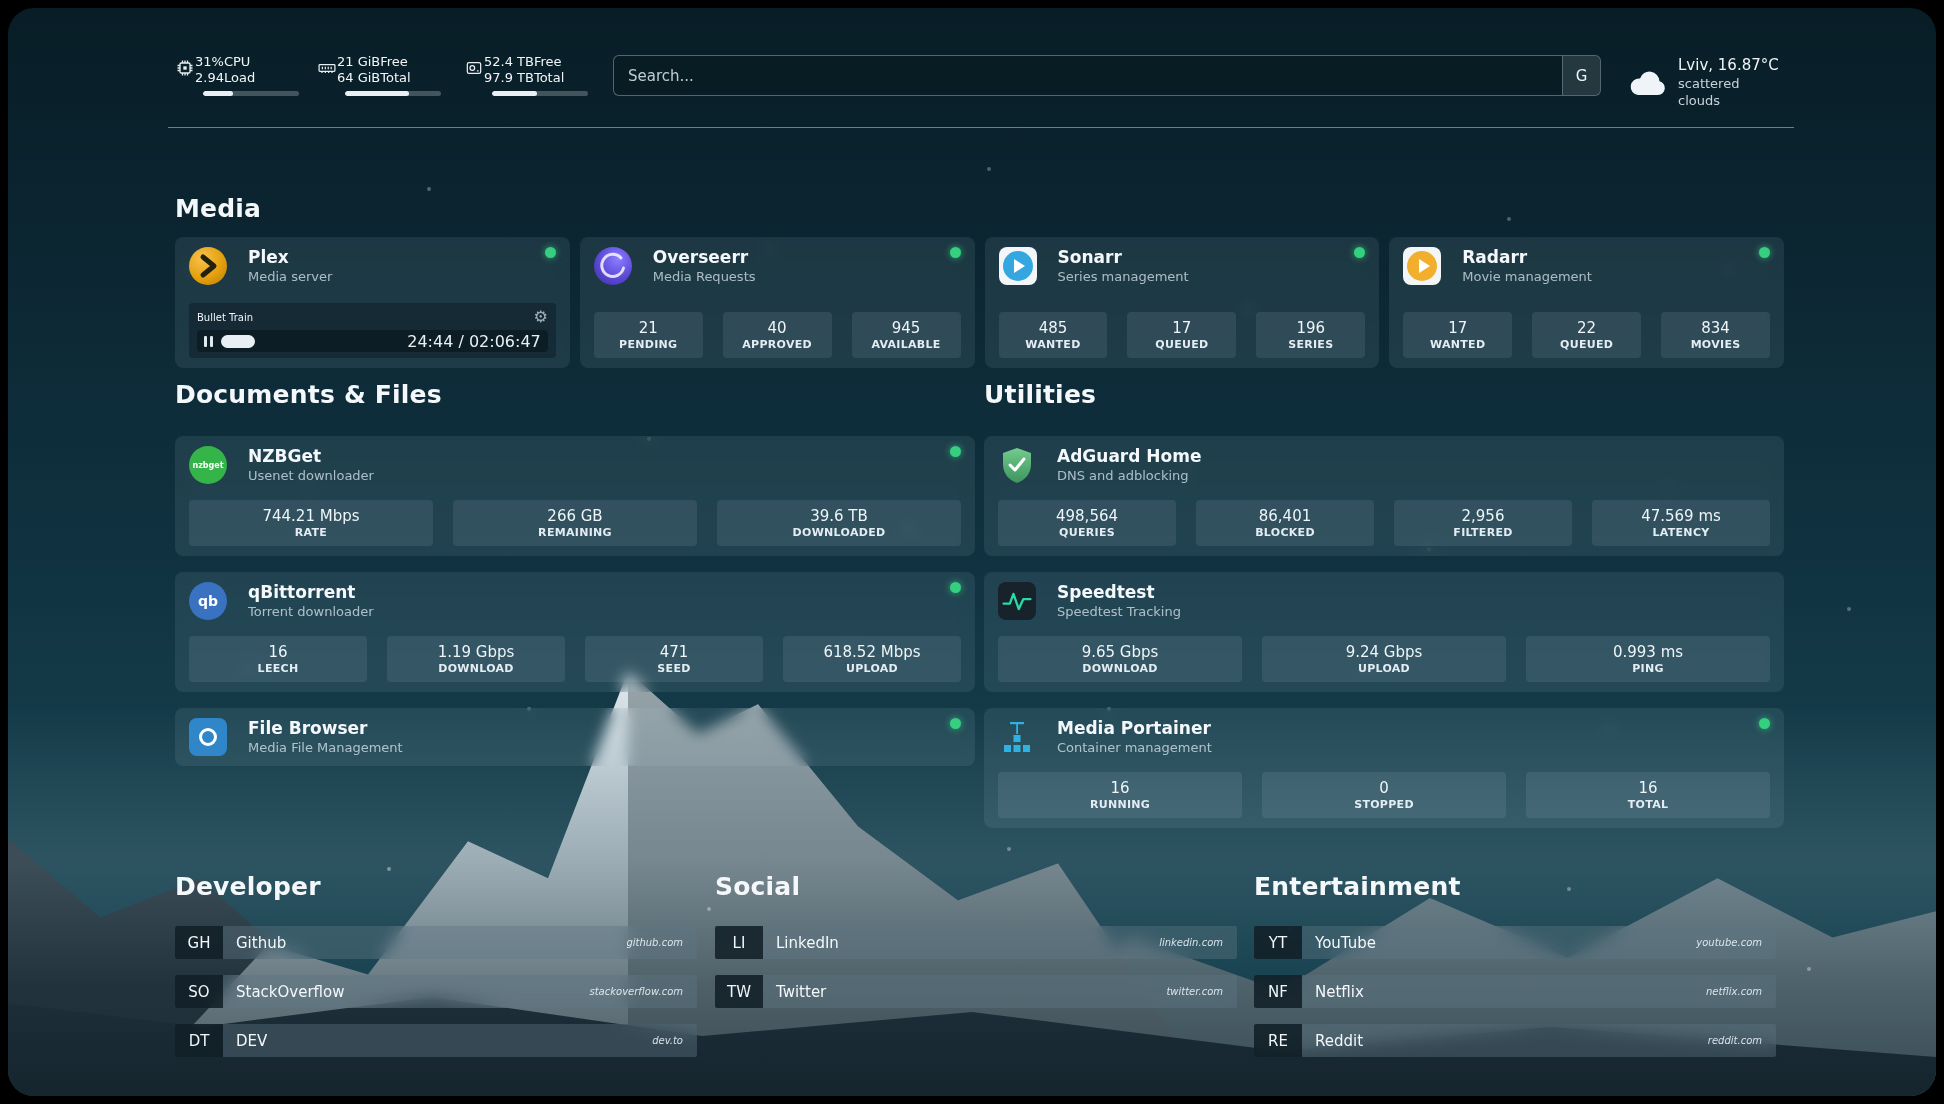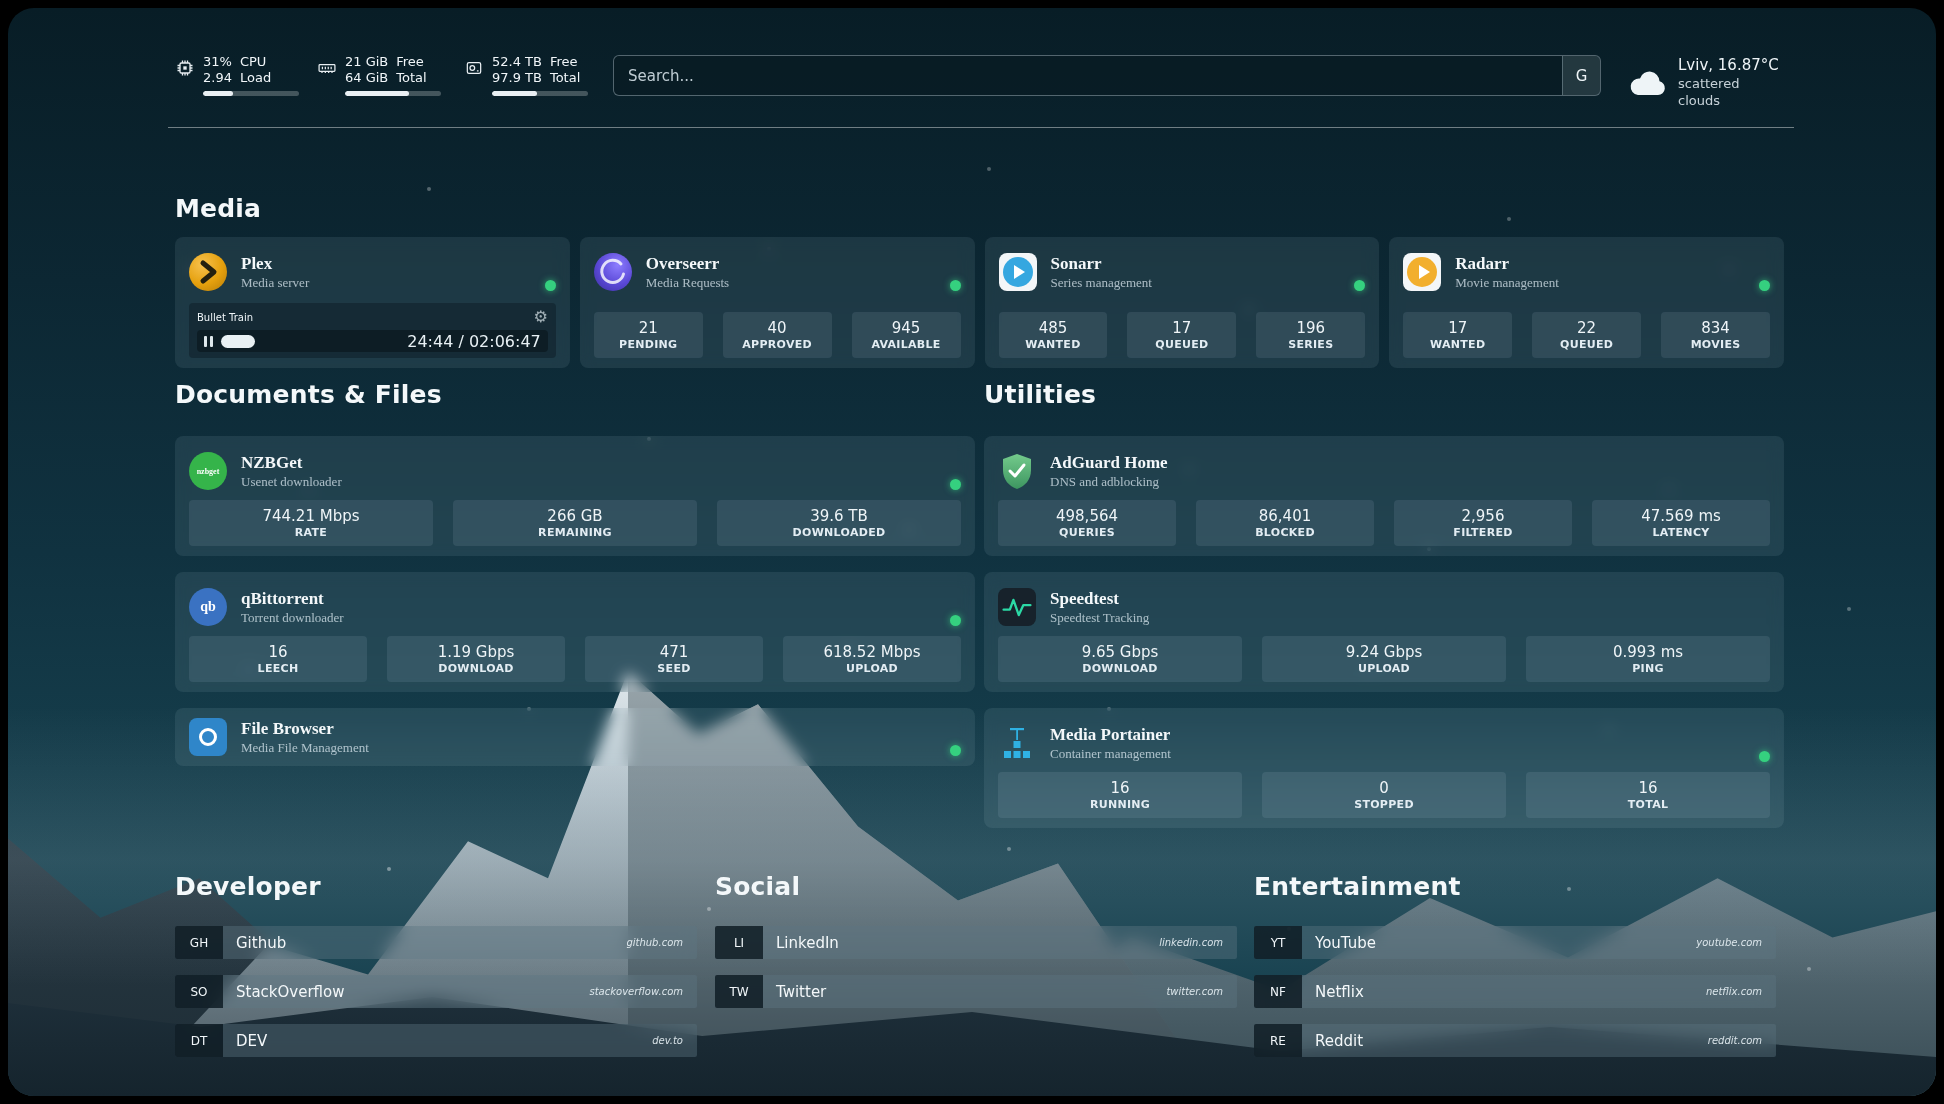--- a/index.html
+++ b/index.html
@@ -41,21 +41,21 @@
       520px 700px 0 1px rgba(255,255,255,.30), 840px 640px 0 1px rgba(255,255,255,.32),
       1100px 700px 0 1px rgba(255,255,255,.28), 1360px 660px 0 1px rgba(255,255,255,.32),
       1600px 720px 0 1px rgba(255,255,255,.30), 1840px 600px 0 1px rgba(255,255,255,.30),
       380px 860px 0 1px rgba(255,255,255,.40), 700px 900px 0 1px rgba(255,255,255,.35),
       1000px 840px 0 1px rgba(255,255,255,.35), 1280px 920px 0 1px rgba(255,255,255,.35),
       1560px 880px 0 1px rgba(255,255,255,.35), 1800px 960px 0 1px rgba(255,255,255,.35); }
   
   .topbar { position:absolute; left:167px; top:44px; width:1609px; height:56px; z-index:3; }
   .monitor { position:absolute; top:2px; }
   .mon-cpu { left:0; } .mon-ram { left:142px; } .mon-disk { left:289px; }
-  .mon-top { display:flex; gap:8px; align-items:flex-start; }
+  .mon-top { display:flex; align-items:flex-start; }
   .mon-icon { width:20px; height:20px; margin-top:4px; }
   .mon-icon svg { width:20px; height:20px; display:block; }
   .mon-col { display:flex; flex-direction:column; font-size:13px; line-height:16px; color:#f1f6f9; }
   .mon-bar { margin:5px 0 0 28px; width:96px; height:5px; border-radius:3px; background:rgba(255,255,255,.24); overflow:hidden; }
   .mon-fill { height:100%; background:#e9eff3; border-radius:3px; }
   .search { position:absolute; left:438px; top:3px; width:988px; height:41px; display:flex; align-items:stretch;
     background:rgba(9,24,32,.45); border:1px solid rgba(205,224,235,.38); border-radius:6px; overflow:hidden; }
   .search-input { flex:1; background:transparent; border:none; outline:none; color:#eef4f7; font-size:15px; padding:0 14px; font-family:"DejaVu Sans",sans-serif; }
   .search-input::placeholder { color:rgba(222,234,241,.85); }
   .search-engine { width:38px; display:flex; align-items:center; justify-content:center; font-size:15px;
@@ -65,21 +65,21 @@
   .weather-loc { font-size:15px; line-height:19px; }
   .weather-cond { font-size:13px; line-height:17px; color:rgba(230,240,246,.85); }
   .divider { position:absolute; left:160px; top:119px; width:1626px; height:1px; background:rgba(255,255,255,.42); z-index:3; }
   
   .sec-title { font-size:25px; font-weight:700; line-height:30px; color:#f4f8fa; letter-spacing:.2px; }
   .media-sec { position:absolute; left:167px; top:186px; width:1609px; z-index:3; }
   .cards-row { display:flex; gap:10px; margin-top:13px; }
   .media-card, .app-card, .slim-card {
     background:rgba(182,214,230,.10); border-radius:8px; backdrop-filter:blur(7px); padding:10px 14px; }
   .media-card { flex:1; height:131px; display:flex; flex-direction:column; }
-  .card-head { display:flex; align-items:flex-end; gap:14px; height:44px;font-family:Liberation Serif, serif; }
+  .card-head { display:flex; align-items:flex-start; gap:21px; height:44px; }
   .app-meta { display:flex; flex-direction:column; }
   .app-name { font-size:17px; font-weight:600; line-height:21px; color:#f4f8fa; cursor:pointer; }
   .app-desc { font-size:13px; line-height:17px; color:rgba(226,238,245,.72); }
   .dot { width:11px; height:11px; border-radius:50%; background:#35d07f; box-shadow:0 0 7px rgba(53,208,127,.75); margin-left:auto; }
   .stats { display:flex; gap:20px; margin-top:auto; }
   .stat { flex:1; height:46px; background:rgba(206,229,241,.10); border-radius:4px;
     display:flex; flex-direction:column; align-items:center; justify-content:center; }
   .stat-value { font-size:15px; line-height:18px; color:#eff5f8; }
   .stat-label { font-size:11px; line-height:15px; font-weight:700; letter-spacing:.3px; color:#e3edf3; }
   
@@ -118,21 +118,21 @@
   .fb-ring { width:18px; height:18px; border:3.5px solid #fff; border-radius:50%; }
   .speed-sq { width:38px; height:38px; border-radius:8px; background:#17222b; display:flex; align-items:center; justify-content:center; }
   .app-icon svg { display:block; }
   
   .bm { position:absolute; top:864px; width:522px; z-index:3; }
   .bm-dev { left:167px; } .bm-social { left:707px; } .bm-ent { left:1246px; }
   .bm-rows { margin-top:24px; }
   .bm-row { height:33px; display:flex; align-items:center; margin-bottom:16px; cursor:pointer;
     background:rgba(96,120,133,.40); backdrop-filter:blur(8px); border-radius:2px; overflow:hidden; }
   .bm-abbr { width:48px; height:100%; flex:none; display:flex; align-items:center; justify-content:center;
-    background:rgba(9,22,30,.78); font-size:12px; color:#f1f6f9; }
+    background:rgba(9,22,30,.78); font-size:15px; color:#f1f6f9; }
   .bm-name { margin-left:13px; font-size:15px; color:#f4f8fa; }
   .bm-url { margin-left:auto; margin-right:14px; font-size:10px; color:rgba(238,246,250,.88);font-style:italic; }
 </style>
 </head>
 <body>
 
 <div class="frame">
 
   <div class="scenery">
     <div class="mtn mtn-back-right"></div>

